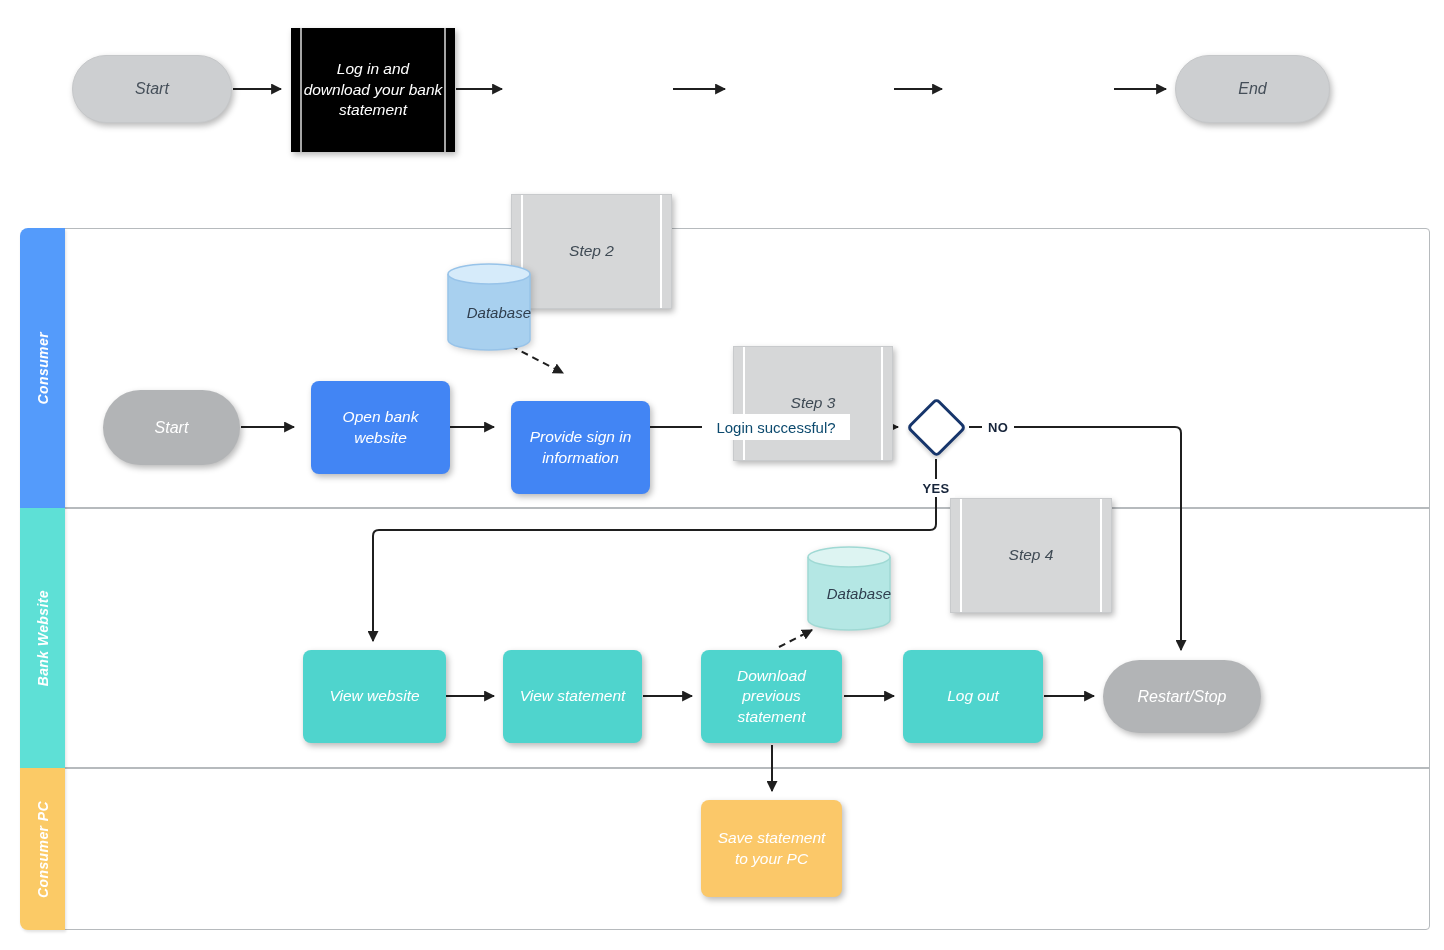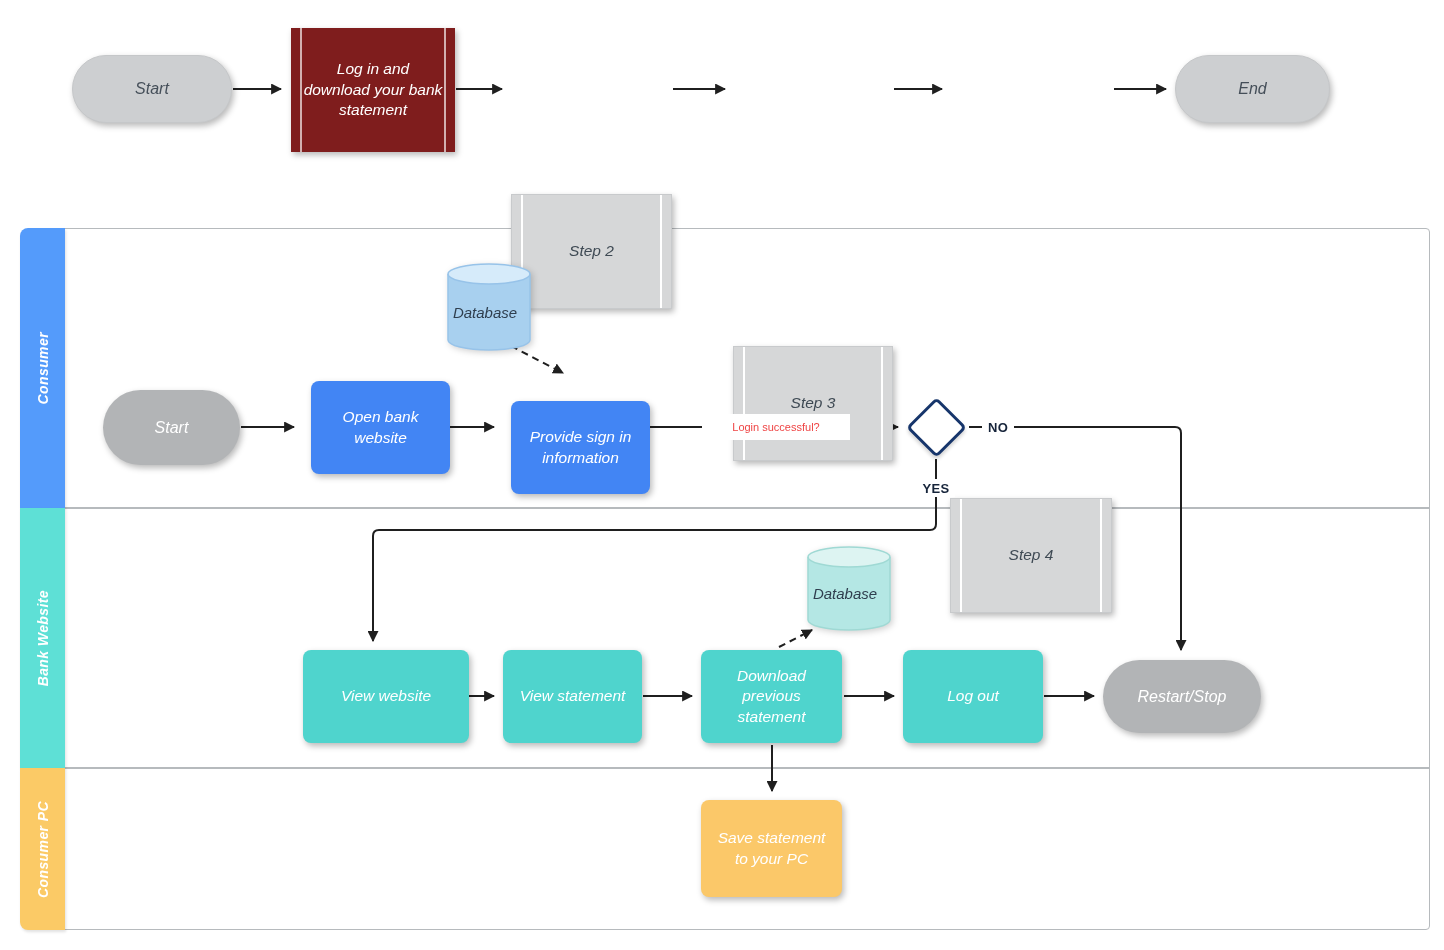--- a/index.html
+++ b/index.html
@@ -15,21 +15,21 @@
   }
   .shadow { box-shadow:2px 3px 6px rgba(0,0,0,0.28); }
 
   
   .tl-pill { background:#cdcfd1; color:#454f59; border-radius:36px; border:1px solid #c5c7c9; font-size:16px; }
   .predef { position:relative; }
   .predef::before, .predef::after { content:""; position:absolute; top:0; bottom:0; width:2px; }
   .predef::before { left:9px; } .predef::after { right:9px; }
   .predef-light { background:#d6d7d8; color:#3f4a54; border:1px solid #c8cacc;margin-top:37px; }
   .predef-light::before, .predef-light::after { background:#ffffff; }
-  .predef-dark { background:#7f1d1d; color:#ffffff; padding:0 12px;font-style:italic; }
+  .predef-dark { background:#000000; color:#ffffff; padding:0 12px;font-style:italic; }
   .predef-dark::before, .predef-dark::after { background:rgba(255,255,255,0.65); }
 
   
   .lane-frame { position:absolute; left:64px; top:228px; width:1366px; height:702px;
     border:1.5px solid #b6babd; background:#ffffff; border-radius:0 4px 4px 0; }
   .lane-divider { position:absolute; left:64px; width:1366px; height:1.5px; background:#b6babd; }
   .lane-bar { position:absolute; left:20px; width:45px; display:flex; align-items:center; justify-content:center;
     box-shadow:1px 2px 3px rgba(0,0,0,0.12); }
   .lane-bar span { writing-mode:vertical-rl; transform:rotate(180deg); color:#fff; font-weight:bold;
     font-style:italic; font-size:14px; letter-spacing:0.4px; }
@@ -46,27 +46,27 @@
   
   .connectors { position:absolute; left:0; top:0; }
 
   
   .diamond { position:absolute; left:915px; top:406px; width:43px; height:43px; background:#fff;
     border:3.5px solid #16356b; border-radius:5px; transform:rotate(45deg);
     box-shadow:2px 2px 4px rgba(0,0,0,0.18); }
 
   
   .edge-label { position:absolute; background:#fff; display:flex; align-items:center; justify-content:center;
-    font-size:11px; color:#ef4444; }
+    font-size:15px; color:#0c4a6e; }
   .edge-label-bold { font-weight:bold; font-size:13px; color:#16243a; letter-spacing:0.3px;text-align:center; }
 
   
   .cylinder { position:absolute; }
   .cylinder svg { display:block; filter:drop-shadow(2px 2px 3px rgba(0,0,0,0.18)); }
-  .cyl-label { position:absolute; left:0; right:8px; text-align:center; font-style:italic;
+  .cyl-label { position:absolute; left:0; right:0; text-align:right; font-style:italic;
     font-size:15px; color:#2f3e4e; }
 </style>
 </head>
 <body>
 
 <div class="stage">
 
   <div class="lane-frame"></div>
   <div class="lane-divider" style="top:507px"></div>
   <div class="lane-divider" style="top:767px"></div>
@@ -136,21 +136,21 @@
   <div class="edge-label edge-label-bold" style="left:917px;top:479px;width:38px;height:18px">YES</div>
 
   <div class="cylinder" style="left:807px;top:545px;width:84px;height:87px">
     <svg width="84" height="87" viewBox="0 0 84 87">
       <path d="M1,12 v63 a41,10 0 0 0 82,0 v-63" fill="#b4e7e4" stroke="#9fd9d4" stroke-width="1.5"></path>
       <ellipse cx="42" cy="12" rx="41" ry="10" fill="#ddf4f2" stroke="#9fd9d4" stroke-width="1.5"></ellipse>
     </svg>
     <div class="cyl-label" style="top:40px">Database</div>
   </div>
 
-  <div class="node box-teal shadow" style="left:303px;top:650px;width:166px;height:93px">View website</div>
+  <div class="node box-teal shadow" style="left:303px;top:650px;width:143px;height:93px">View website</div>
   <div class="node box-teal shadow" style="left:503px;top:650px;width:139px;height:93px">View statement</div>
   <div class="node box-teal shadow" style="left:701px;top:650px;width:141px;height:93px">Download previous statement</div>
   <div class="node box-teal shadow" style="left:903px;top:650px;width:140px;height:93px">Log out</div>
   <div class="node pill-gray shadow" style="left:1103px;top:660px;width:158px;height:73px">Restart/Stop</div>
 
   <div class="node box-orange shadow" style="left:701px;top:800px;width:141px;height:97px">Save statement to your PC</div>
 
 </div>
 
 </body></html>

